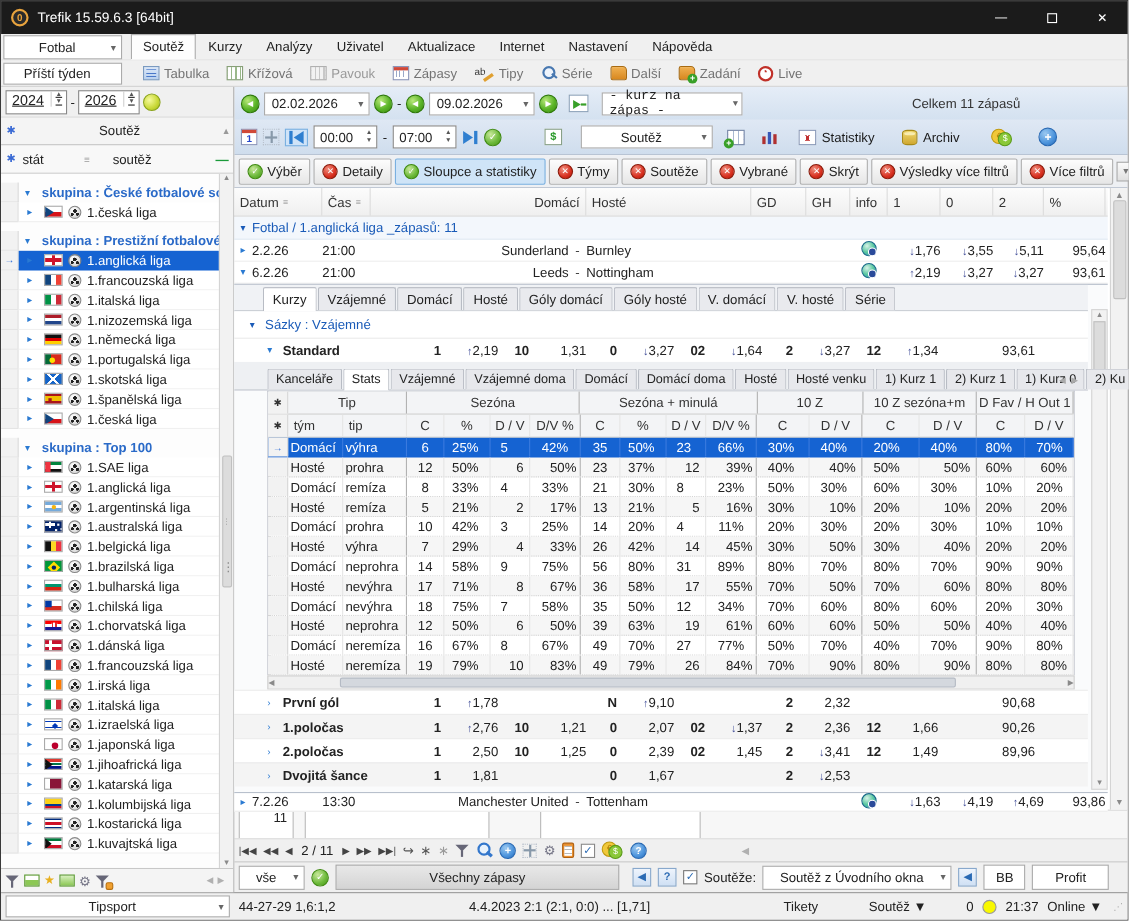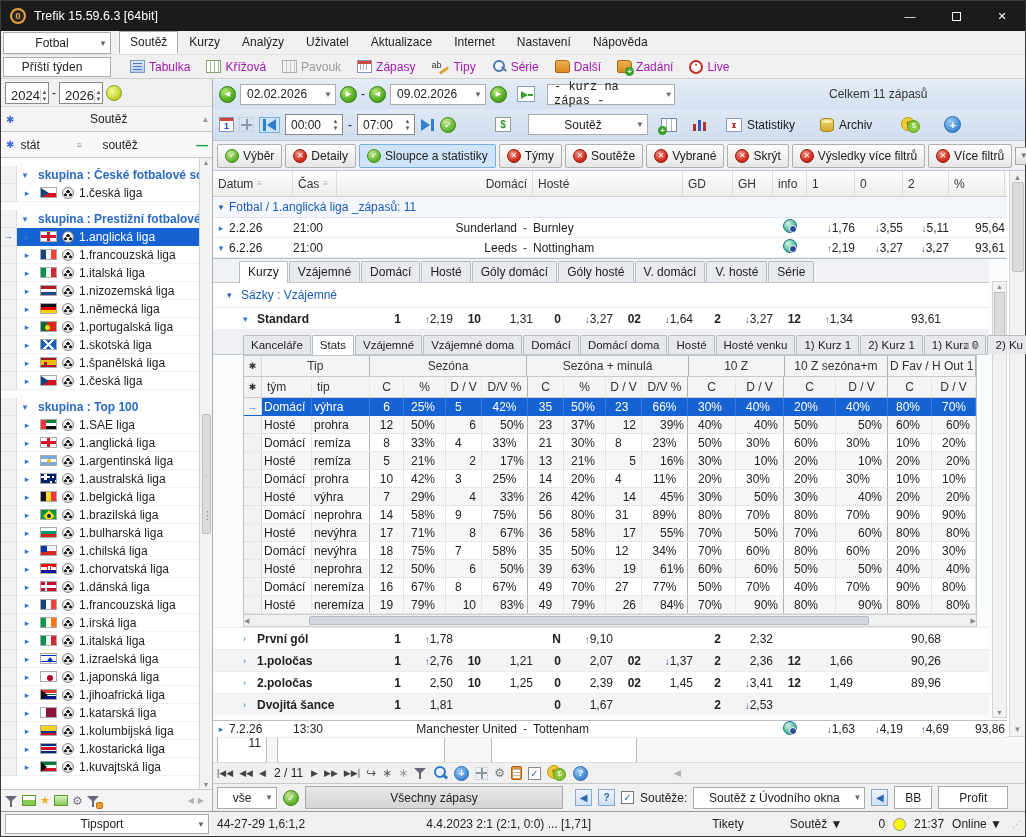--- a/index.html
+++ b/index.html
@@ -20,21 +20,21 @@
   .combo { background:#fff; border:1px solid #ababab; display:flex; align-items:center; position:relative; padding:0 16px 0 6px; height:20px; }
   .combo .arr { position:absolute; right:3px; color:#666; font-size:8px; }
   .combo.center { justify-content:center; }
   .sport-combo { width:108px; margin:1px 2px 1px 2px; height:22px; }
   .menu-tabs { display:flex; align-items:flex-end; margin-left:6px; }
   .menu-tab { padding:3px 10px 4px; border:1px solid transparent; color:#222; cursor:default; }
   .menu-tab.active { background:#fdfdfd; border-color:#ababab; border-bottom-color:#fdfdfd; }
   .toolbar2 { height:24px; background:#f0f0f0; border-bottom:1px solid #cfcfcf; display:flex; align-items:center; flex:0 0 auto; }
   .period-combo { width:108px; margin:1px 2px; height:20px; justify-content:center; }
   .tb-btns { display:flex; align-items:center; margin-left:10px; gap:2px; }
-  .tb-btn { display:flex; align-items:center; gap:4px; padding:2px 7px; color:#a21caf; }
+  .tb-btn { display:flex; align-items:center; gap:4px; padding:2px 7px; color:#737373; }
   .tb-btn.disabled { color:#9a9a9a; }
 
   
   .tbi { display:inline-block; width:15px; height:13px; position:relative; }
   .tbi-list { border:1px solid #7a9ac0; background:linear-gradient(#dce8f8,#b8d0ee); }
   .tbi-list::after{content:"";position:absolute;left:2px;right:2px;top:2px;height:8px;background:repeating-linear-gradient(#4a78c8 0 1px,transparent 1px 3px);}
   .tbi-grid { border:1px solid #88a078; background:repeating-linear-gradient(90deg,#fff 0 3px,#9ab88a 3px 4px),repeating-linear-gradient(#fff 0 3px,#9ab88a 3px 4px); }
   .tbi-grid.grey { border-color:#b0b0b0; background:repeating-linear-gradient(90deg,#f2f2f2 0 3px,#c8c8c8 3px 4px),repeating-linear-gradient(#f2f2f2 0 3px,#c8c8c8 3px 4px); }
   .tbi-cal { border:1px solid #8a94b8; background:#fff; }
   .tbi-cal::before{content:"";position:absolute;left:0;right:0;top:0;height:3px;background:#d04838;}
@@ -101,21 +101,21 @@
   .ic-arrbox::after{content:"";position:absolute;left:3px;top:4px;border-top:4px solid transparent;border-bottom:4px solid transparent;border-left:7px solid #38a028;}
   .ic-arrbox::before{content:"";position:absolute;left:10px;top:7px;width:5px;height:2px;background:#38a028;}
   .ic-blu { width:17px; height:17px; border:1px solid #88a8cc; background:linear-gradient(#eef4fc,#cfe0f4); color:#2a6ab4; font-weight:bold; font-size:10px; display:inline-flex; align-items:center; justify-content:center; }
 
   
   .body { flex:1 1 auto; display:flex; min-height:0; }
   .sidebar { width:212px; flex:0 0 auto; background:#f0f0f0; border-right:1px solid #b0b0b0; display:flex; flex-direction:column; position:relative; }
   .splitter-dots { position:absolute; right:-1px; top:430px; color:#888; font-size:11px; z-index:5; }
 
   .yearrow { height:28px; display:flex; align-items:center; gap:3px; padding:0 4px; border-bottom:1px solid #d8d8d8; }
-  .spin { width:44px; height:22px; border:1px solid #888; background:#fff; display:flex; align-items:flex-end; }
+  .spin { width:56px; height:22px; border:1px solid #888; background:#fff; display:flex; align-items:flex-start;text-decoration:underline; }
   .spin .val { flex:1; padding-left:5px; font-size:13px; }
   .spin .ud { width:14px; display:flex; flex-direction:column; align-items:center; color:#555; font-size:6px; line-height:7px; border-left:1px solid #d0d0d0; }
   .panel-head { height:25px; background:#f4f4f4; border-bottom:1px solid #c8c8c8; display:flex; align-items:center; position:relative; }
   .panel-head .ast { color:#3a6ad4; margin:0 4px 0 5px; font-size:10px; }
   .panel-head .t { flex:1; text-align:center; }
   .panel-head .up { width:13px; color:#999; font-size:8px; text-align:center; }
   .cols-head { height:26px; display:flex; align-items:center; border-bottom:1px solid #c8c8c8; background:#f8f8f8; }
   .cols-head .ast { color:#3a6ad4; margin:0 4px 0 5px; font-size:10px; }
   .cols-head .c1 { width:58px; padding-left:2px; }
   .cols-head .sort { width:20px; color:#999; font-size:9px; }

